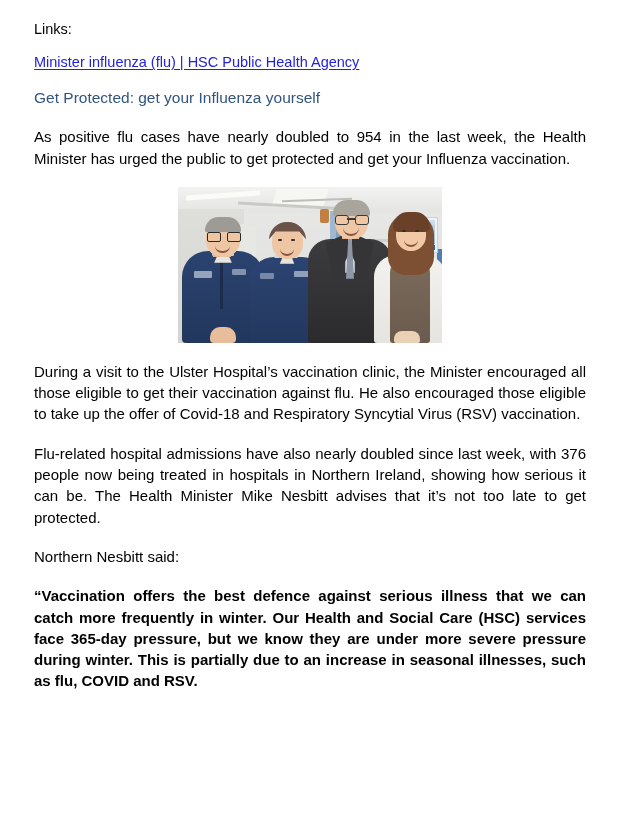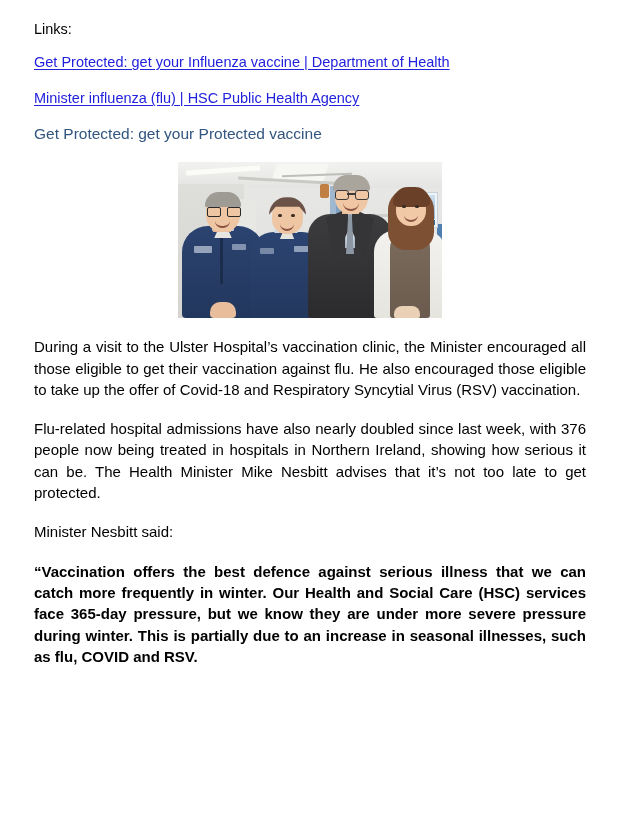--- a/index.html
+++ b/index.html
@@ -383,30 +383,28 @@
     background: #ead0b4; border-radius: 8px 8px 2px 2px;
   }
 </style>
 </head>
 <body>
 
 <div class="page">
 
   <p class="label-line">Links:</p>
 
-  <p class="link-line">
-    <a class="doc-link">Get Protected: get your Influenza vaccine | Department of Health</a>
-  </p>
 
   <p class="link-line">
     <a class="doc-link">Minister influenza (flu) | HSC Public Health Agency</a>
   </p>
 
-  <h2 class="section-heading">Get Protected: get your Protected vaccine</h2>
-
+  <h2 class="section-heading">Get Protected: get your Influenza yourself</h2>
+
+  <p class="body-par">As positive flu cases have nearly doubled to 954 in the last week, the Health Minister has urged the public to get protected and get your Influenza vaccination.</p>
 
   <div class="photo-wrap">
     <div class="photo">
       <div class="bg-wall"></div>
       <div class="bg-ceiling"></div>
       <div class="bg-ceil-strip"></div>
       <div class="bg-ceil-strip2"></div>
       <div class="bg-beam"></div>
       <div class="bg-beam2"></div>
       <div class="bg-wallpanel"></div>
@@ -485,18 +483,18 @@
         <div class="eyeR"></div>
         <div class="smile"></div>
       </div>
     </div>
   </div>
 
   <p class="body-par">During a visit to the Ulster Hospital’s vaccination clinic, the Minister encouraged all those eligible to get their vaccination against flu. He also encouraged those eligible to take up the offer of Covid-18 and Respiratory Syncytial Virus (RSV) vaccination.</p>
 
   <p class="body-par">Flu-related hospital admissions have also nearly doubled since last week, with 376 people now being treated in hospitals in Northern Ireland, showing how serious it can be. The Health Minister Mike Nesbitt advises that it’s not too late to get protected.</p>
 
-  <p class="said-line">Minister Nesbitt said:</p>
+  <p class="said-line">Northern Nesbitt said:</p>
 
   <p class="body-par bold">“Vaccination offers the best defence against serious illness that we can catch more frequently in winter. Our Health and Social Care (HSC) services face 365-day pressure, but we know they are under more severe pressure during winter. This is partially due to an increase in seasonal illnesses, such as flu, COVID and RSV.</p>
 
 
 </div>
 
 </body></html>

